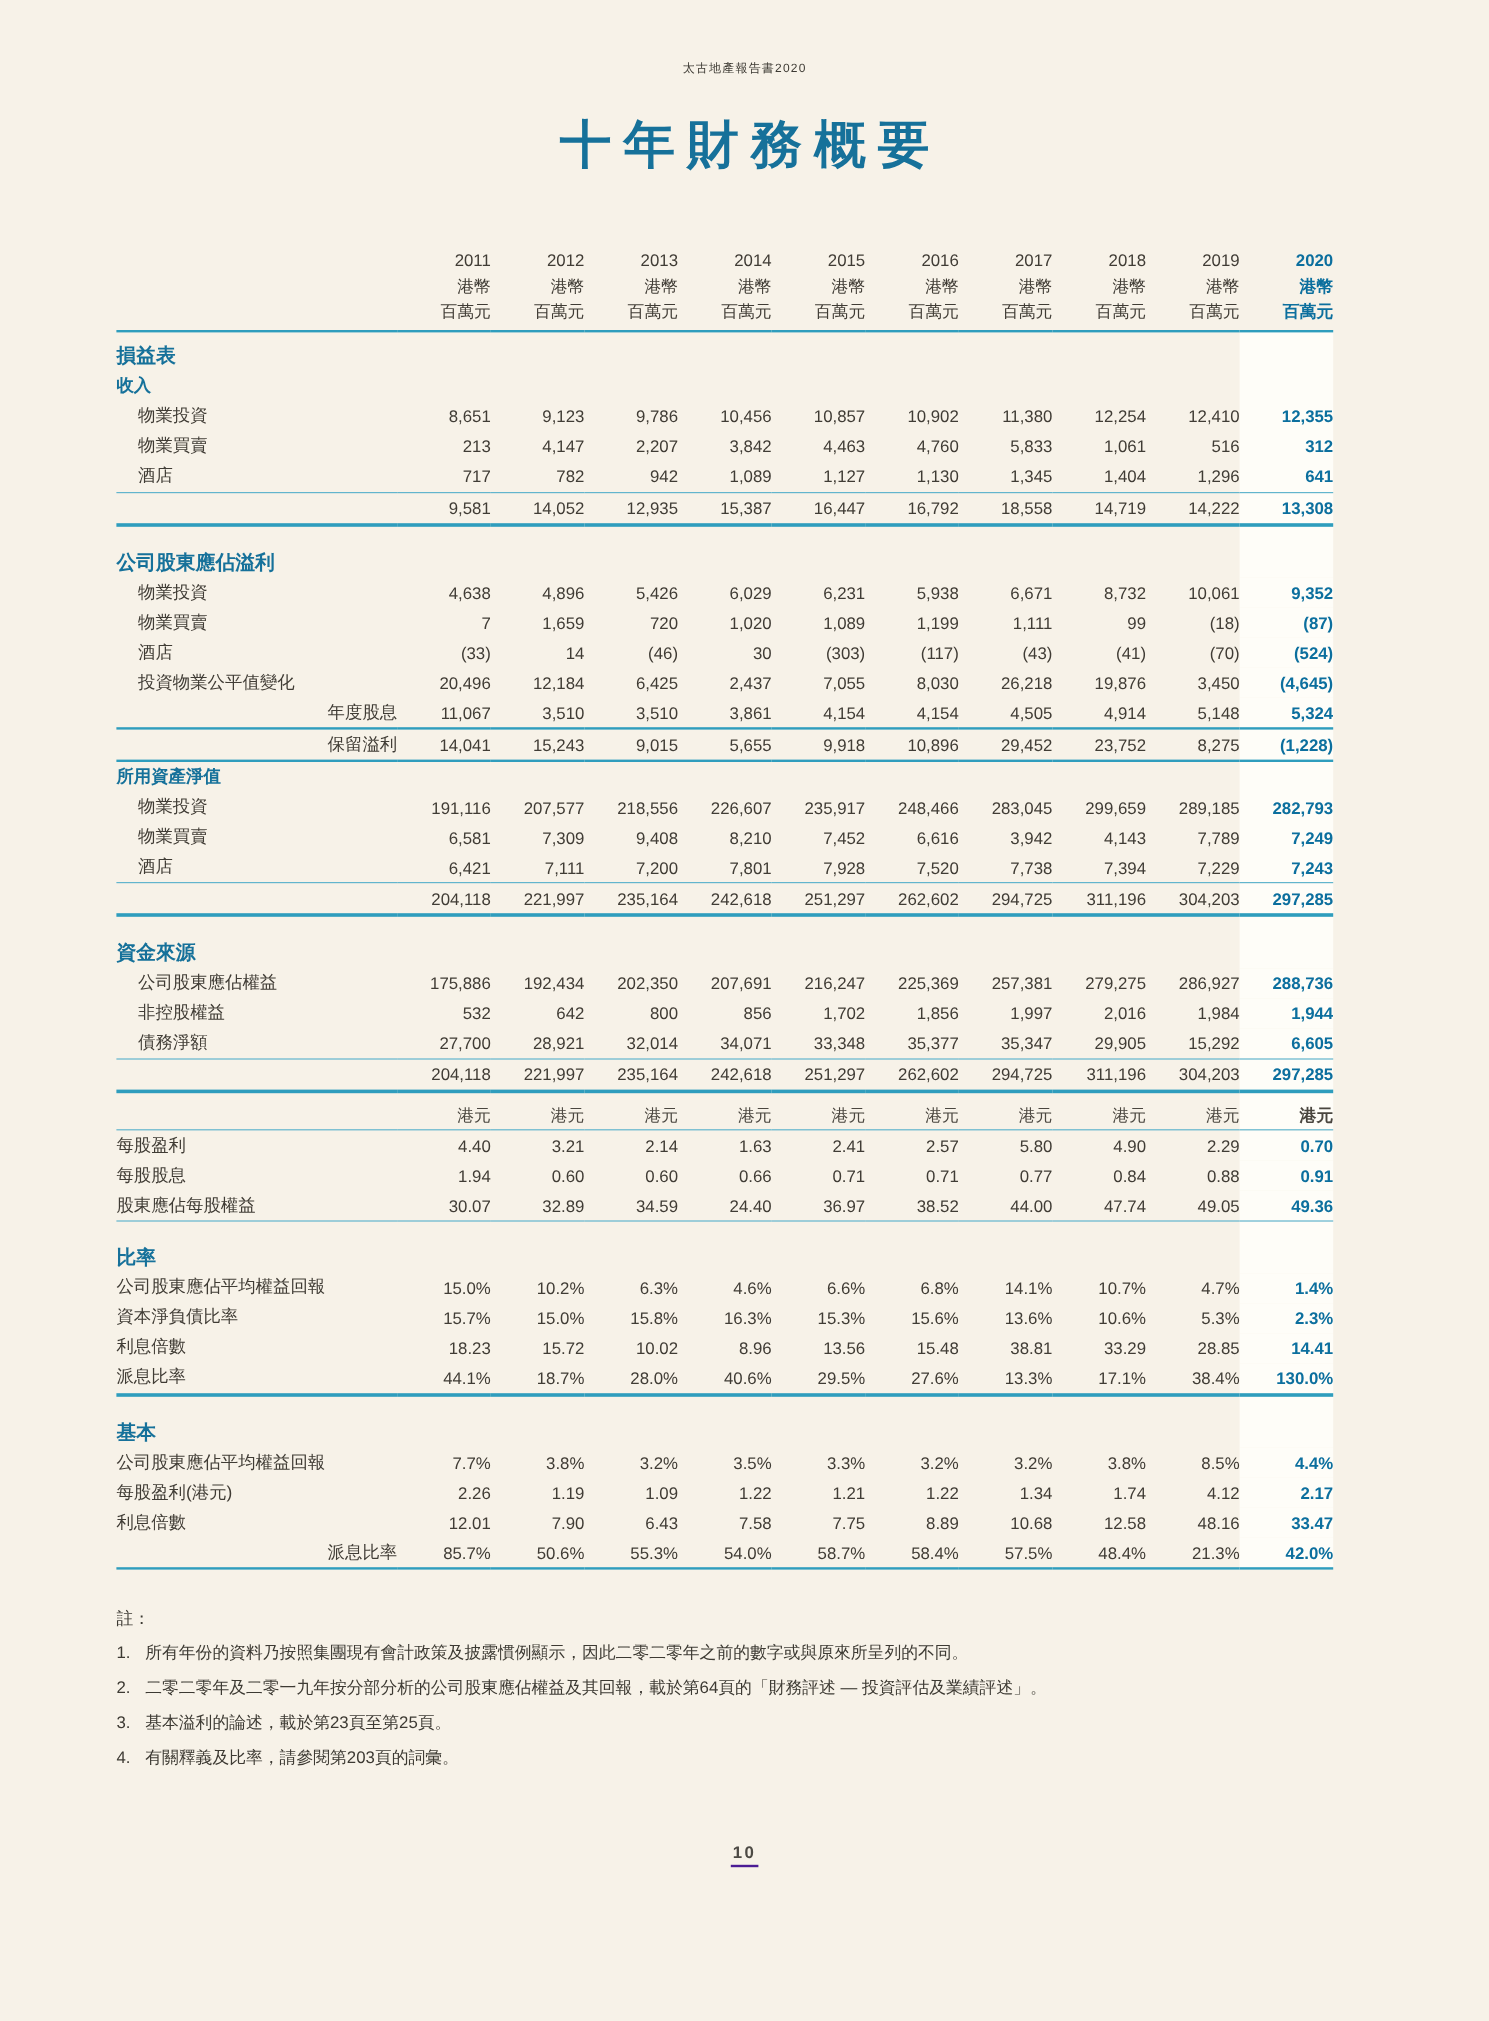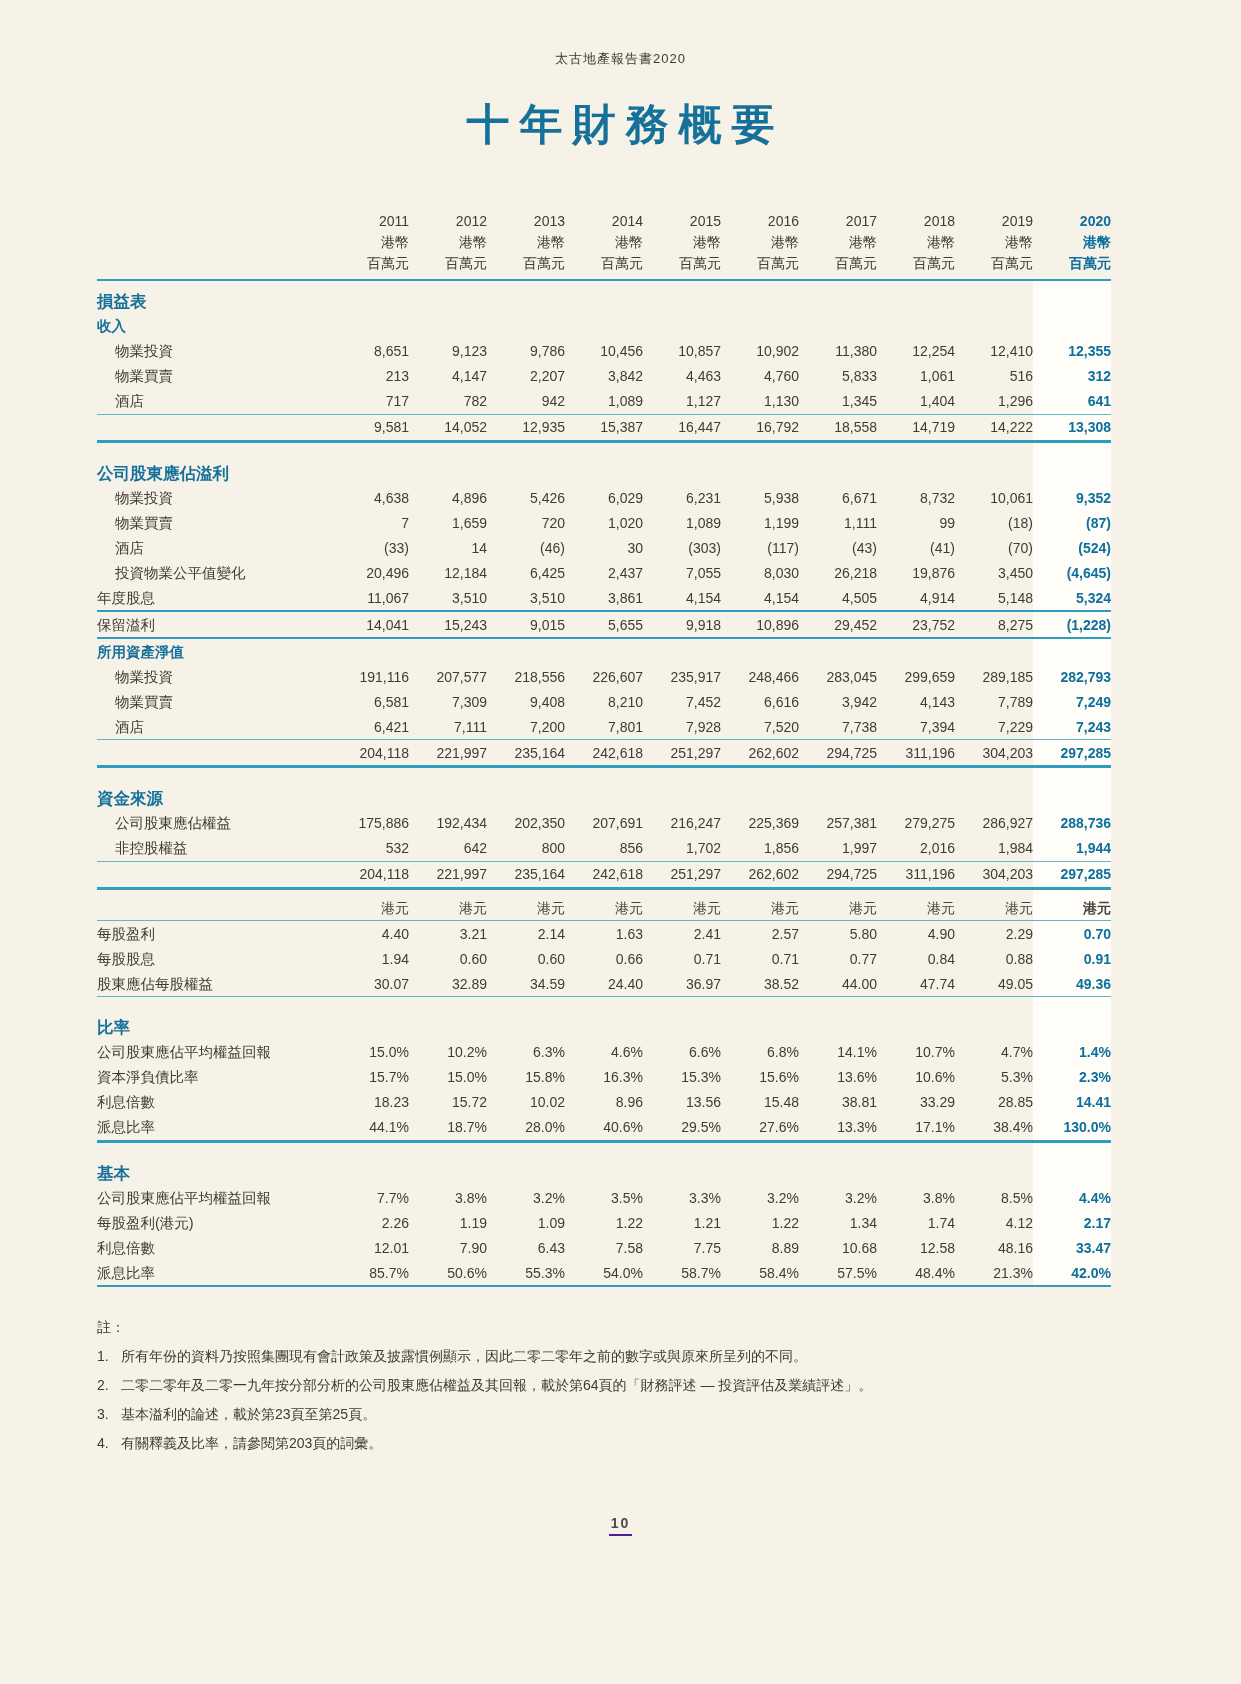--- a/index.html
+++ b/index.html
@@ -12,21 +12,21 @@
     --band:#fefdf8;
   }
   *{margin:0;padding:0;box-sizing:border-box;}
   html,body{background:var(--bg);}
   body{
     width:1241px;height:1684px;position:relative;overflow:hidden;
     font-family:"Liberation Sans","DejaVu Sans",sans-serif;
     color:var(--ink);
   }
   .report-header{
-    padding-top:50px;text-align:center;font-size:13px;letter-spacing:1px;color:#3d3a33;
+    padding-top:50px;text-align:center;font-size:10px;letter-spacing:1px;color:#3d3a33;
   }
   .page-title{
     margin-top:28px;text-align:center;font-size:43px;font-weight:bold;
     letter-spacing:10px;color:var(--teal);text-indent:10px;
   }
   table.summary{
     margin:57px 0 0 97px;width:1014px;
     border-collapse:collapse;table-layout:fixed;
   }
   td{
@@ -40,21 +40,21 @@
   thead td:last-child{color:var(--teal-bright);font-weight:bold;}
   tbody td:last-child{background:var(--band);color:var(--teal-bright);font-weight:bold;}
   tbody tr.section td{padding-top:21px;}
   tbody tr.section:first-child td{padding-top:11px;}
   tbody tr.section td.label{color:var(--teal);font-weight:bold;font-size:16.5px;}
   tbody tr.subsection td.label{color:var(--teal);font-weight:bold;font-size:14.5px;}
   tbody tr.indent td.label{padding-left:18px;}
   tbody tr.units td{padding-top:9px;color:#4a463f;}
   tr.rule-top-thin td{border-top:1px solid var(--rule-light);}
   tr.rule-bottom-thin td{border-bottom:1px solid var(--rule-light);}
-  tr.rule-bottom-med td{border-bottom:2px solid var(--rule);}
+  tr.rule-bottom-med td{border-bottom:2px solid var(--rule);text-align:right;}
   tr.rule-bottom-thick td{border-bottom:3px solid var(--rule);}
   .notes{margin:26px 0 0 97px;width:1014px;font-size:14px;color:#3d3a33;}
   .notes-heading{line-height:29px;}
   .note-item{display:flex;line-height:29px;}
   .note-num{width:24px;flex:none;}
   .page-footer{margin-top:56px;text-align:center;}
   .page-number{
     display:inline-block;font-size:14px;font-weight:bold;color:#4d4a44;
     letter-spacing:2px;padding:0 2px 3px 2px;border-bottom:2px solid #4c1d95;
   }
@@ -375,20 +375,33 @@
         <td>642</td>
         <td>800</td>
         <td>856</td>
         <td>1,702</td>
         <td>1,856</td>
         <td>1,997</td>
         <td>2,016</td>
         <td>1,984</td>
         <td>1,944</td>
       </tr>
+      <tr class="data indent">
+        <td class="label">債務淨額</td>
+        <td>27,700</td>
+        <td>28,921</td>
+        <td>32,014</td>
+        <td>34,071</td>
+        <td>33,348</td>
+        <td>35,377</td>
+        <td>35,347</td>
+        <td>29,905</td>
+        <td>15,292</td>
+        <td>6,605</td>
+      </tr>
       <tr class="total rule-top-thin rule-bottom-thick">
         <td class="label"></td>
         <td>204,118</td>
         <td>221,997</td>
         <td>235,164</td>
         <td>242,618</td>
         <td>251,297</td>
         <td>262,602</td>
         <td>294,725</td>
         <td>311,196</td>

